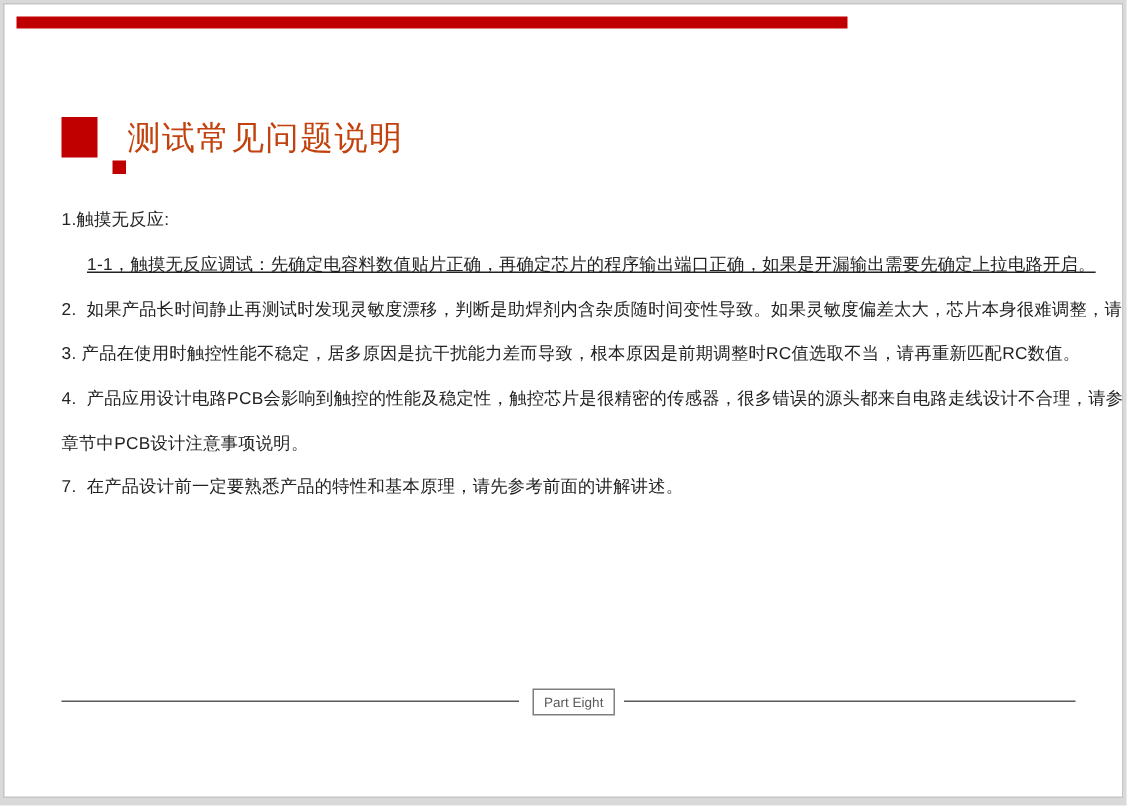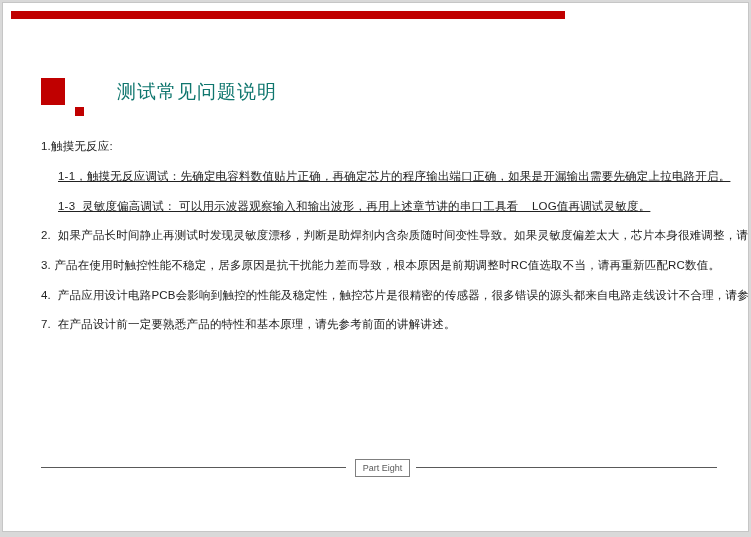--- a/index.html
+++ b/index.html
@@ -36,26 +36,25 @@
   }
   .title-bullet-small {
     position: absolute;
     left: 34px; top: 30px;
     width: 9px; height: 9px;
     background: #c00000;
   }
   .slide-title {
     position: absolute;
     left: 44px; top: 0;
-    font-size: 19px;
+    font-size: 22px;
     line-height: 30px;
-    color: #0f766e;
+    color: #c2410c;
     letter-spacing: 1px;
     white-space: nowrap;
-    margin-left: 32px;
   }
   .body-text {
     position: absolute;
     left: 38px; top: 129px; right: 14px;
     color: #222222;
     font-size: 11.5px;
     text-align: center;
   }
   .body-line {
     height: 29.7px;
@@ -100,24 +99,24 @@
 
   <div class="title-row">
     <div class="title-bullet"></div>
     <div class="title-bullet-small"></div>
     <div class="slide-title">测试常见问题说明</div>
   </div>
 
   <div class="body-text">
     <div class="body-line main">1.触摸无反应:</div>
     <div class="body-line sub">1-1，触摸无反应调试：先确定电容料数值贴片正确，再确定芯片的程序输出端口正确，如果是开漏输出需要先确定上拉电路开启。</div>
-    <div class="body-line sub">1-3  灵敏度偏高调试： 可以用示波器观察输入和输出波形，再用上述章节讲的串口工具看    LOG值再调试灵敏度。</div>
     <div class="body-line main">2.  如果产品长时间静止再测试时发现灵敏度漂移，判断是助焊剂内含杂质随时间变性导致。如果灵敏度偏差太大，芯片本身很难调整，请参考下</div>
     <div class="body-line main">3. 产品在使用时触控性能不稳定，居多原因是抗干扰能力差而导致，根本原因是前期调整时RC值选取不当，请再重新匹配RC数值。</div>
     <div class="body-line main">4.  产品应用设计电路PCB会影响到触控的性能及稳定性，触控芯片是很精密的传感器，很多错误的源头都来自电路走线设计不合理，请参考下述</div>
+    <div class="body-line main">章节中PCB设计注意事项说明。</div>
     <div class="body-line main">7.  在产品设计前一定要熟悉产品的特性和基本原理，请先参考前面的讲解讲述。</div>
   </div>
 
   <div class="footer">
     <div class="footer-line left"></div>
     <div class="footer-box">Part Eight</div>
     <div class="footer-line right"></div>
   </div>
 
 </div>

